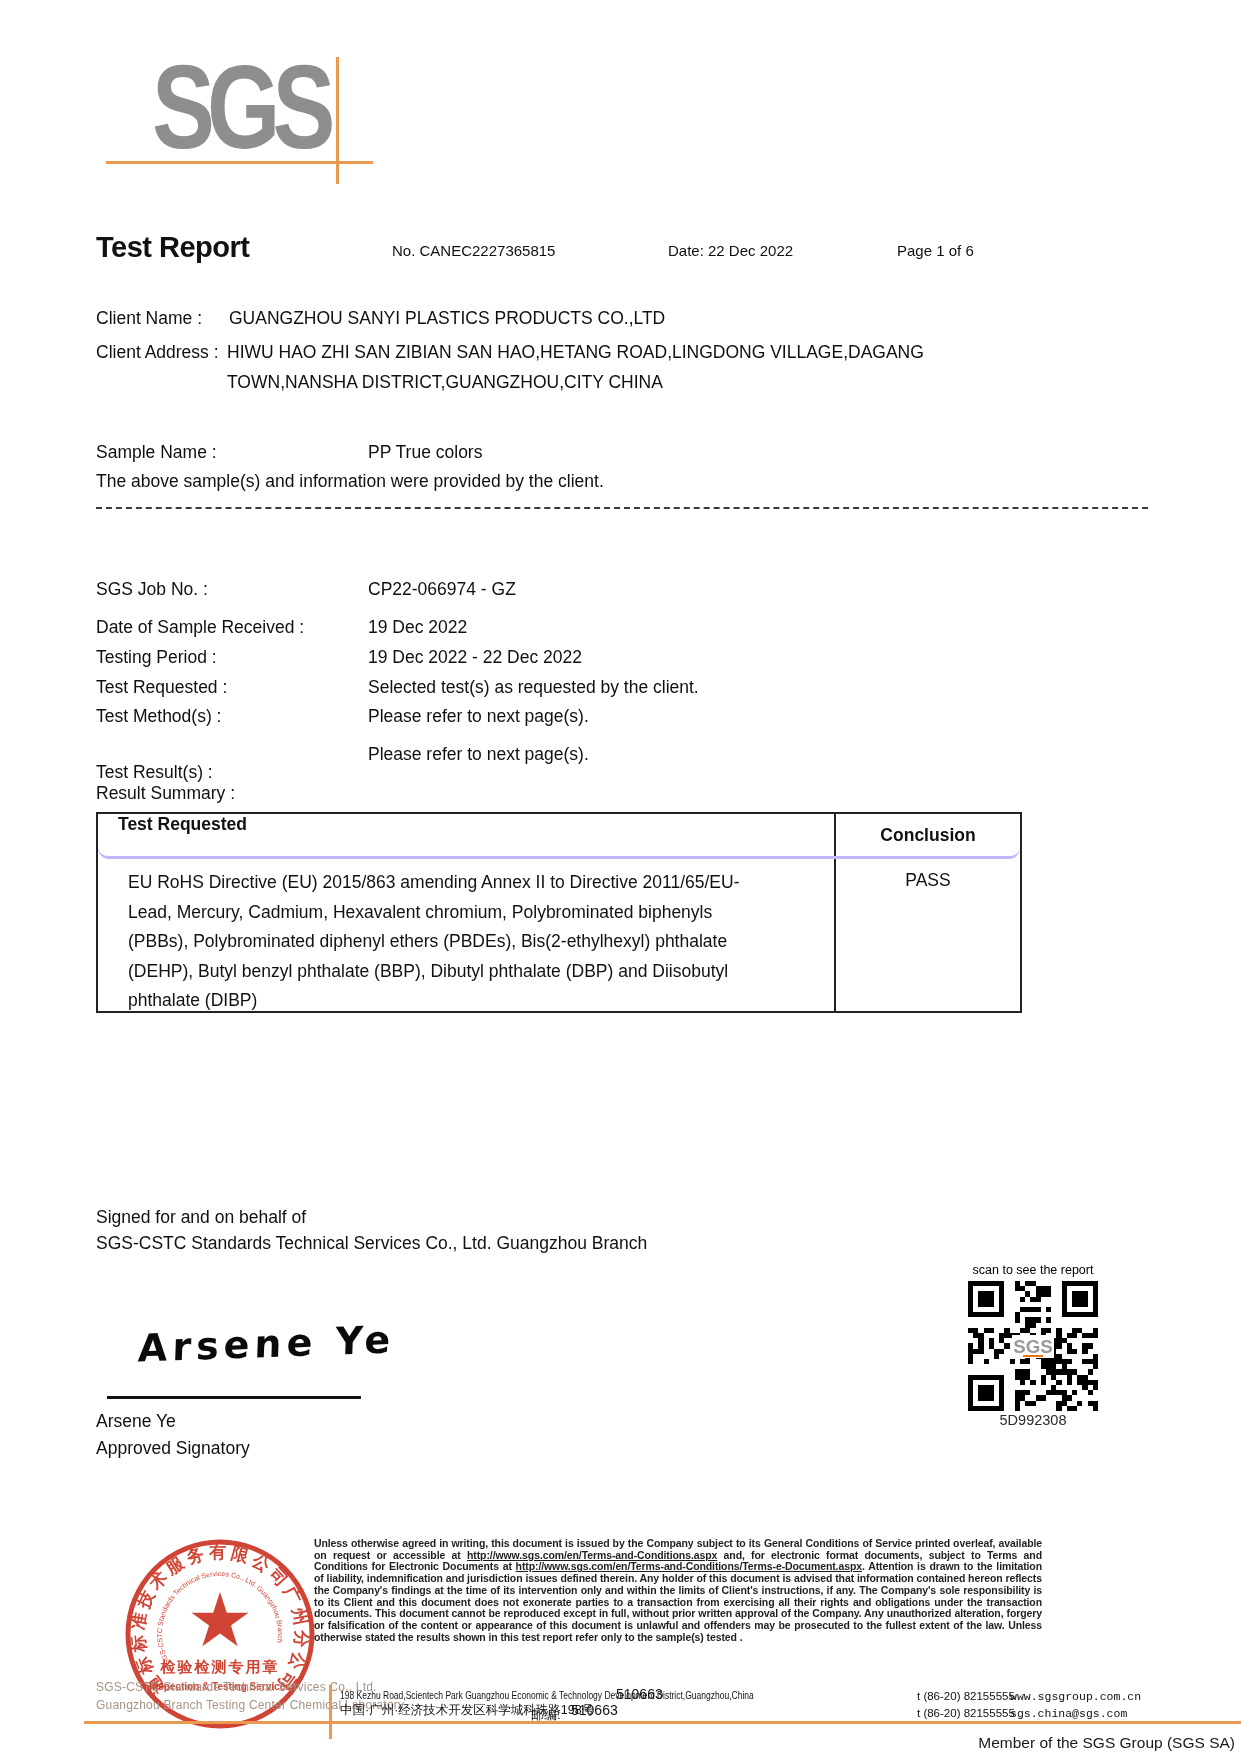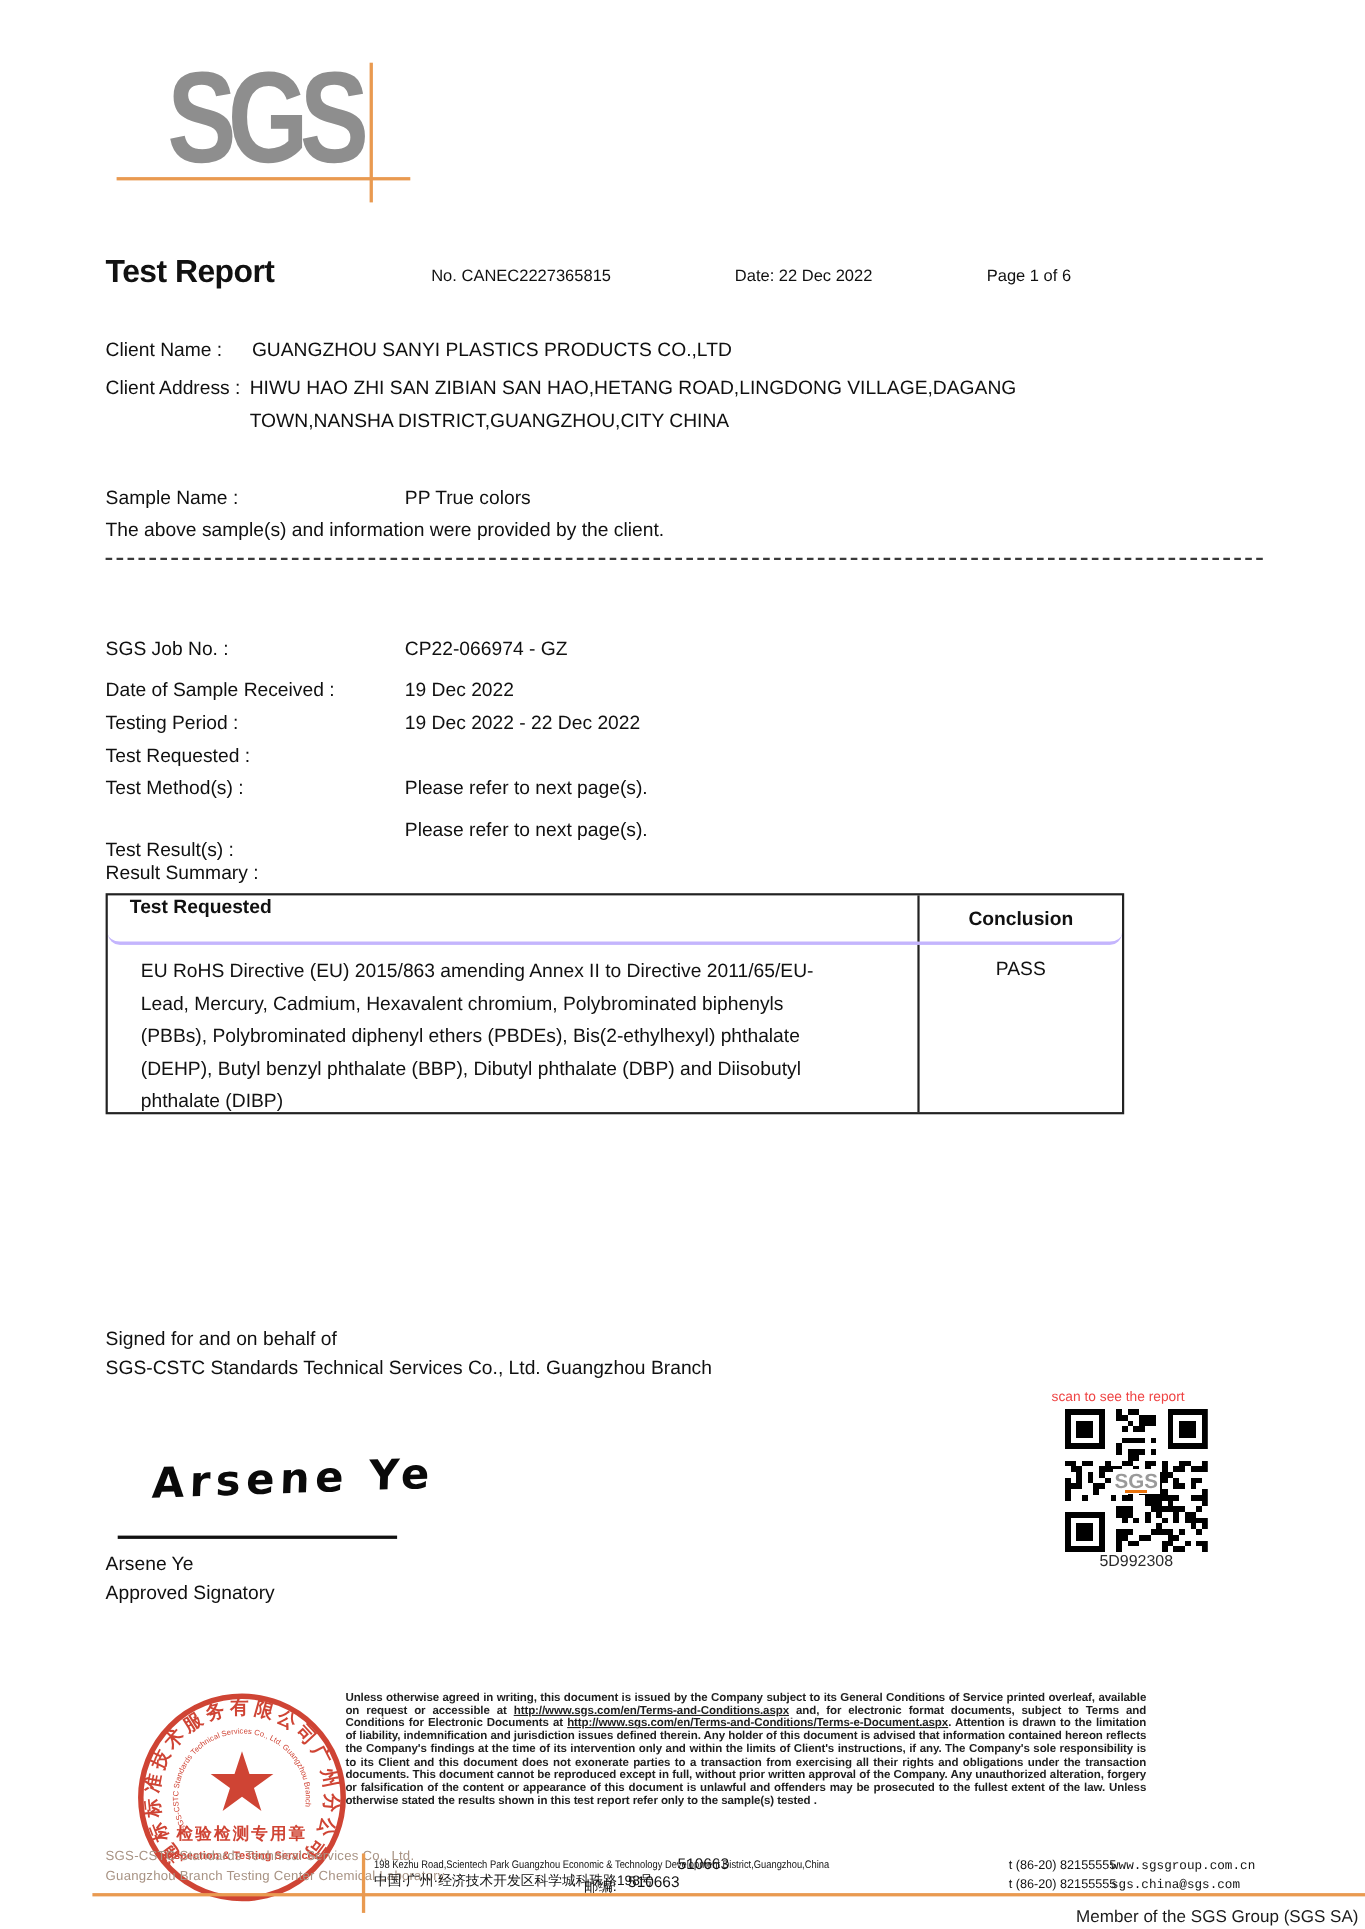--- a/index.html
+++ b/index.html
@@ -36,21 +36,21 @@
   .td-test-body{padding:9px 20px 0 30px; font-size:17.5px; line-height:29.5px;}
   .td-conc-body{padding-top:11px; font-size:17.5px;}
   
   .sig-hand{
     left:138px; top:1322px; font-size:38px; font-weight:bold; letter-spacing:5px;
     transform:rotate(-2deg) skewX(-4deg); color:#0a0a0a;
     font-family:"DejaVu Sans",cursive,sans-serif;
   }
   .sig-line{left:107px; top:1396px; width:254px; height:2.5px; background:#111;}
   
-  .qr-caption{left:956px; top:1263px; width:154px; text-align:left; font-size:12.5px; color:#ef4444;}
+  .qr-caption{left:956px; top:1263px; width:154px; text-align:center; font-size:12.5px; color:#000000;}
   .qr-box{left:968px; top:1281px; width:130px; height:130px;}
   .qr-serial{left:956px; top:1412px; width:154px; text-align:center; font-size:14.5px; color:#2b2b2b;}
   
   .stamp{left:120px; top:1534px; width:200px; height:200px; opacity:.95;}
   .gray-co{left:96px; font-size:12px; color:#a89384; letter-spacing:.2px;}
   .legal{
     left:314px; top:1538px; width:728px; font-size:10.5px; line-height:11.7px;
     font-weight:bold; letter-spacing:-.1px; text-align:justify; color:#1f1f1f;
   }
   .legal .u{text-decoration:underline;}
@@ -94,20 +94,21 @@
   <div class="abs t17" style="left:96px; top:466px;">The above sample(s) and information were provided by the client.</div>
   <div class="abs dashed"></div>
 
   <div class="abs t17" style="left:96px; top:574px;">SGS Job No. :</div>
   <div class="abs t17" style="left:368px; top:574px;">CP22-066974 - GZ</div>
   <div class="abs t17" style="left:96px; top:612px;">Date of Sample Received :</div>
   <div class="abs t17" style="left:368px; top:612px;">19 Dec 2022</div>
   <div class="abs t17" style="left:96px; top:642px;">Testing Period :</div>
   <div class="abs t17" style="left:368px; top:642px;">19 Dec 2022 - 22 Dec 2022</div>
   <div class="abs t17" style="left:96px; top:672px;">Test Requested :</div>
+  <div class="abs t17" style="left:368px; top:672px;">Selected test(s) as requested by the client.</div>
   <div class="abs t17" style="left:96px; top:701px;">Test Method(s) :</div>
   <div class="abs t17" style="left:368px; top:701px;">Please refer to next page(s).</div>
   <div class="abs t17" style="left:96px; top:739px;margin-top:18px;">Test Result(s) :</div>
   <div class="abs t17" style="left:368px; top:739px;">Please refer to next page(s).</div>
   <div class="abs t17" style="left:96px; top:778px;">Result Summary :</div>
 
   <div class="abs rpt-table">
     <div class="tr tr-head">
       <div class="td-test th-test">Test Requested</div>
       <div class="td-conc th-conc" style="display:flex;align-items:center;justify-content:center;">Conclusion</div>

